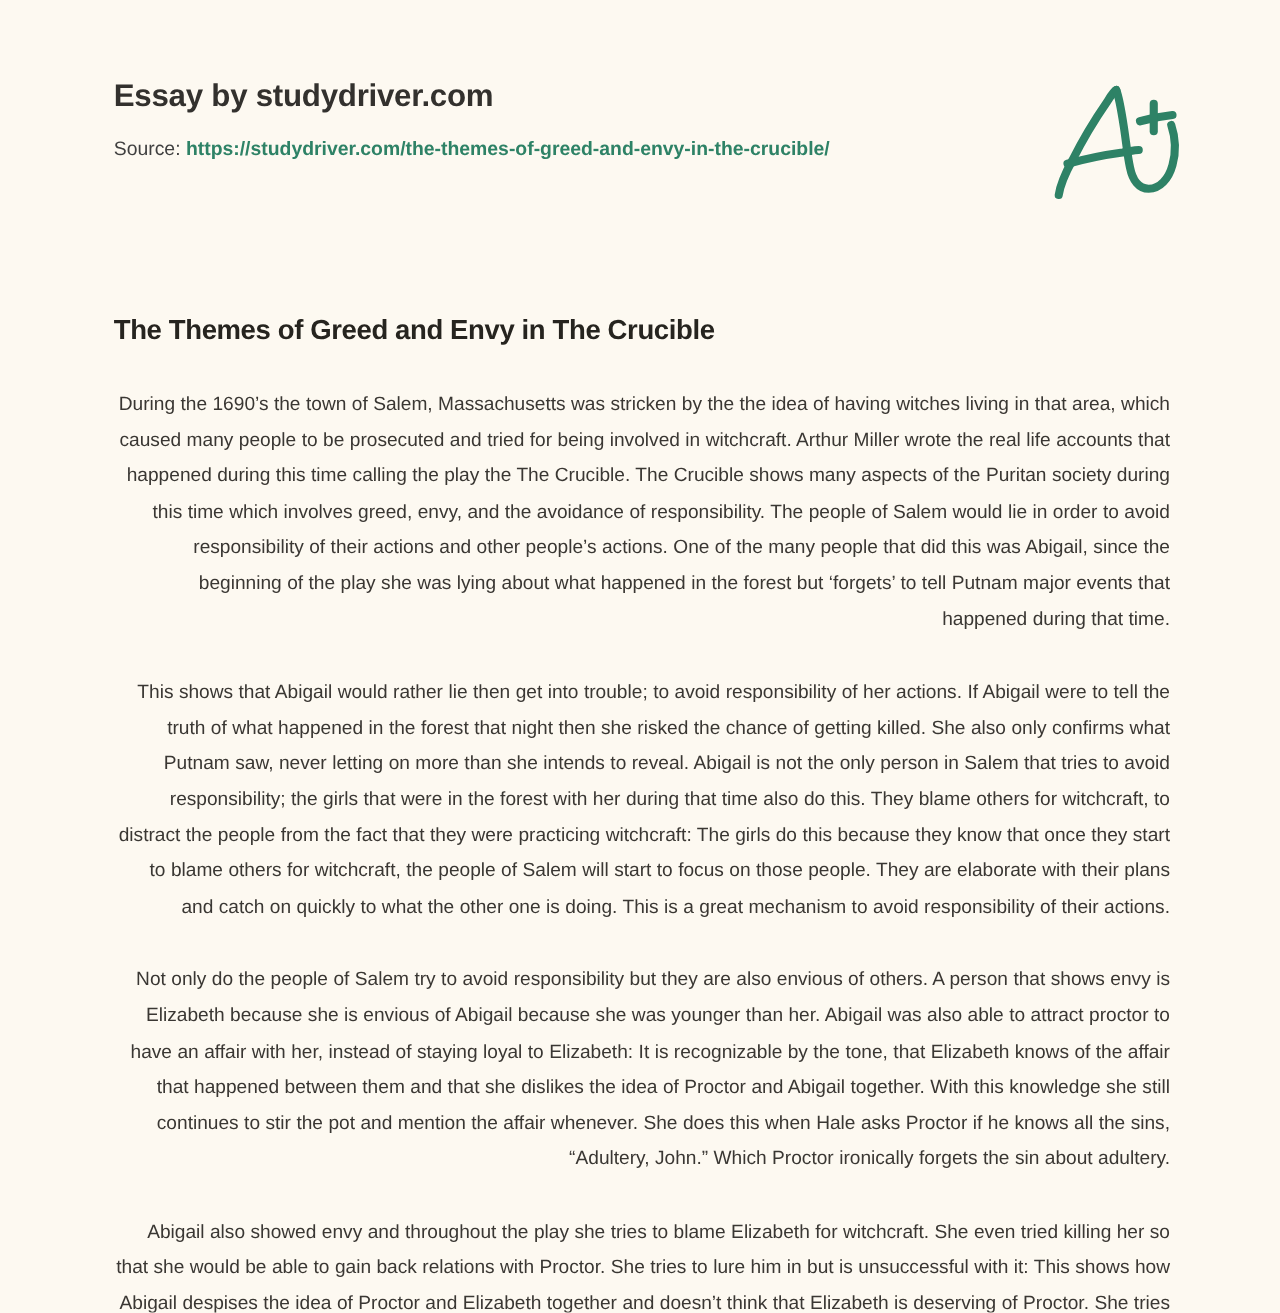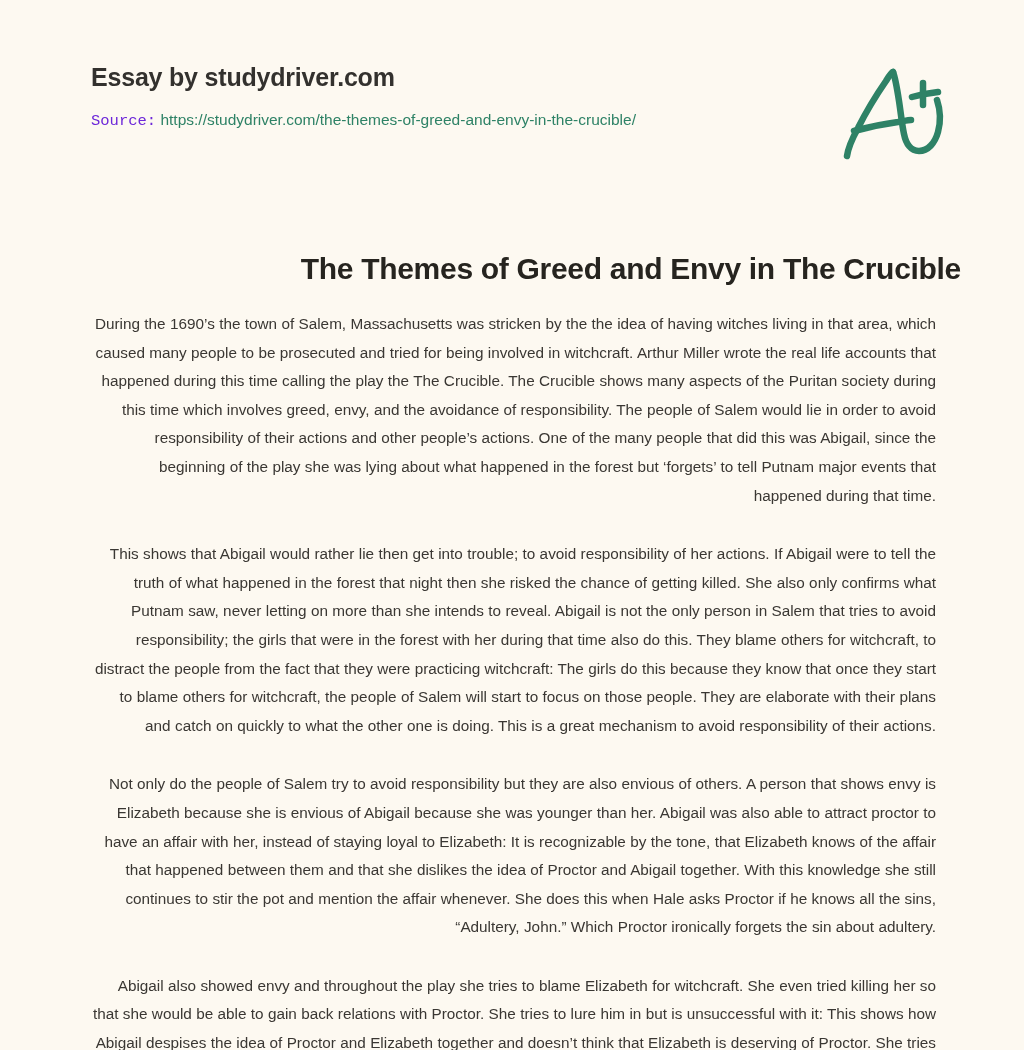--- a/index.html
+++ b/index.html
@@ -44,27 +44,27 @@
 
   .source-line {
     margin: 18px 0 0 0;
     font-size: 15.5px;
     line-height: 1.3;
     color: #8c8781;
     white-space: nowrap;
   }
 
   .source-label {
-    color: #6d28d9;
-    font-family: Liberation Mono, monospace;
+    color: #404040;
   }
 
   .source-url {
     color: #2e8266;
     text-decoration: none;
+    font-weight: bold;
   }
 
   
   .logo-wrap {
     position: absolute;
     right: 72px;
     top: 55px;
     width: 118px;
     height: 112px;
     display: block;
@@ -75,26 +75,25 @@
     height: 112px;
   }
 
   
   .doc-title {
     position: absolute;
     left: 91px;
     top: 250px;
     width: 870px;
     margin: 0;
-    font-size: 30px;
+    font-size: 22px;
     font-weight: bold;
     color: #26241f;
     line-height: 1.25;
     letter-spacing: -0.3px;
-    text-align: right;
   }
 
   
   .doc-body {
     position: absolute;
     left: 91px;
     top: 310px;
     width: 845px;
   }
 

